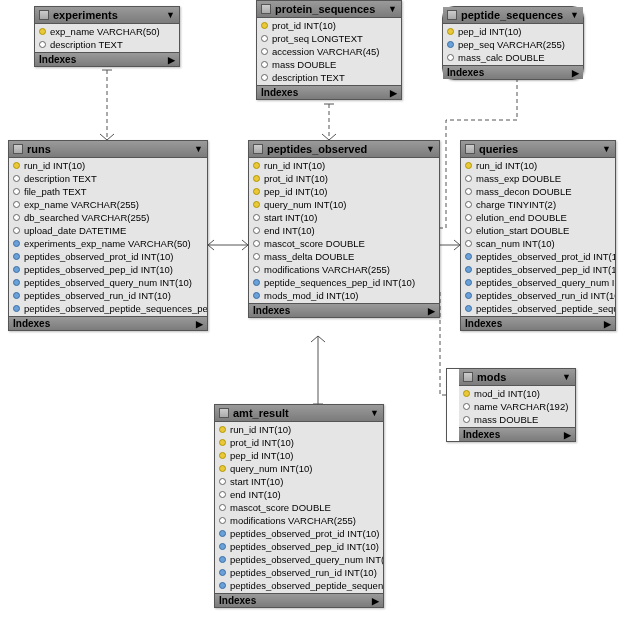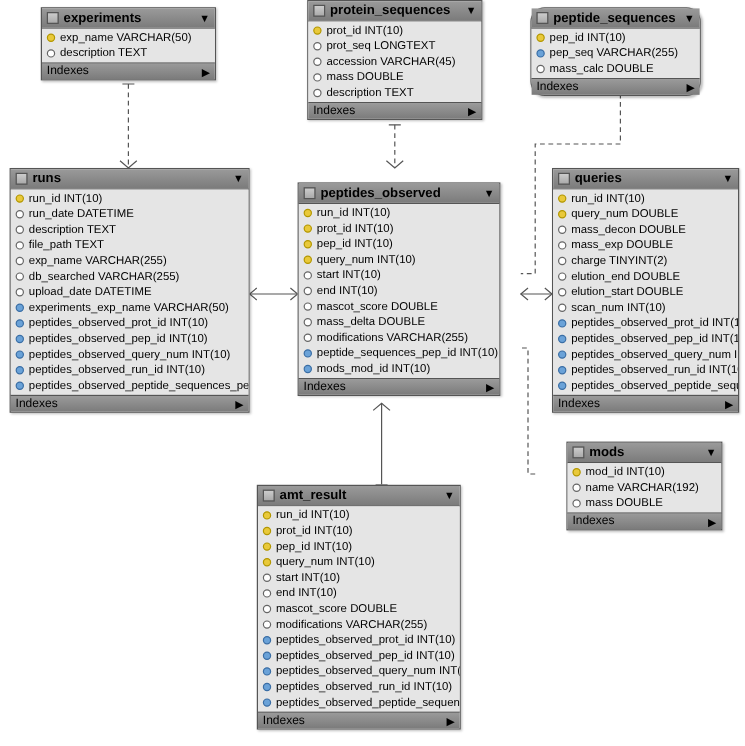--- a/index.html
+++ b/index.html
@@ -62,21 +62,21 @@
   .nn { background: #6aa2d8; border:1px solid #3a6ea5; }
   .nul { background: #fff; border:1px solid #666; }
   .footer {
     background: linear-gradient(#9a9a9a,#7b7b7b);
     color: #000;
     font-size: 10px;
     padding: 1px 4px;
     border-top: 1px solid #555;
     display: flex;
     align-items: center;
-    font-weight: normal;
+    font-weight: bold;
   }
   .footer .arrow { margin-left: auto; font-size: 9px; }
 
   svg.connectors {
     position: absolute;
     left: 0; top: 0;
     width: 621px; height: 622px;
     pointer-events: none;
   }
   svg.connectors line, svg.connectors path {
@@ -199,24 +199,20 @@
           <span>runs</span>
           <span class="arrow">▼</span>
         </div>
         <div class="cols">
           <div class="col">
             <span class="dot pk"></span>
             <span>run_id INT(10)</span>
           </div>
           <div class="col">
             <span class="dot nul"></span>
-            <span>run_date DATETIME</span>
-          </div>
-          <div class="col">
-            <span class="dot nul"></span>
             <span>description TEXT</span>
           </div>
           <div class="col">
             <span class="dot nul"></span>
             <span>file_path TEXT</span>
           </div>
           <div class="col">
             <span class="dot nul"></span>
             <span>exp_name VARCHAR(255)</span>
           </div>
@@ -251,21 +247,21 @@
           <div class="col">
             <span class="dot nn"></span>
             <span>peptides_observed_peptide_sequences_pep_i...</span>
           </div>
         </div>
         <div class="footer">
           <span>Indexes</span>
           <span class="arrow">▶</span>
         </div>
       </div>
-      <div class="table" style="left: 248px; top: 152px; width: 169px;">
+      <div class="table" style="left: 248px; top: 140px; width: 192px;">
         <div class="table-header">
           <span class="hicon"></span>
           <span>peptides_observed</span>
           <span class="arrow">▼</span>
         </div>
         <div class="cols">
           <div class="col">
             <span class="dot pk"></span>
             <span>run_id INT(10)</span>
           </div>
@@ -320,33 +316,29 @@
           <span class="hicon"></span>
           <span>queries</span>
           <span class="arrow">▼</span>
         </div>
         <div class="cols">
           <div class="col">
             <span class="dot pk"></span>
             <span>run_id INT(10)</span>
           </div>
           <div class="col">
-            <span class="dot pk"></span>
-            <span>query_num DOUBLE</span>
+            <span class="dot nul"></span>
+            <span>mass_exp DOUBLE</span>
           </div>
           <div class="col">
             <span class="dot nul"></span>
             <span>mass_decon DOUBLE</span>
           </div>
           <div class="col">
             <span class="dot nul"></span>
-            <span>mass_exp DOUBLE</span>
-          </div>
-          <div class="col">
-            <span class="dot nul"></span>
             <span>charge TINYINT(2)</span>
           </div>
           <div class="col">
             <span class="dot nul"></span>
             <span>elution_end DOUBLE</span>
           </div>
           <div class="col">
             <span class="dot nul"></span>
             <span>elution_start DOUBLE</span>
           </div>
@@ -373,21 +365,21 @@
           <div class="col">
             <span class="dot nn"></span>
             <span>peptides_observed_peptide_sequences...</span>
           </div>
         </div>
         <div class="footer">
           <span>Indexes</span>
           <span class="arrow">▶</span>
         </div>
       </div>
-      <div class="table" style="left: 472px; top: 368px; width: 130px;">
+      <div class="table" style="left: 446px; top: 368px; width: 130px; padding-left: 12px;">
         <div class="table-header">
           <span class="hicon"></span>
           <span>mods</span>
           <span class="arrow">▼</span>
         </div>
         <div class="cols">
           <div class="col">
             <span class="dot pk"></span>
             <span>mod_id INT(10)</span>
           </div>

